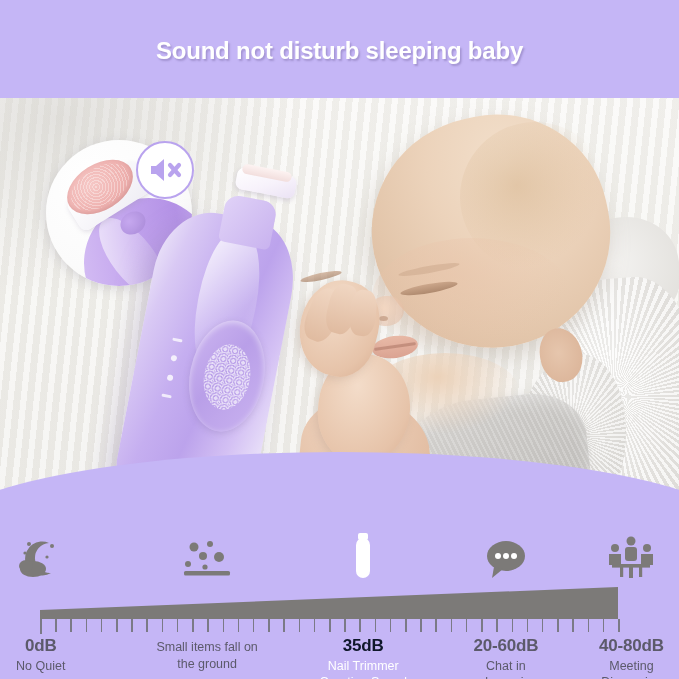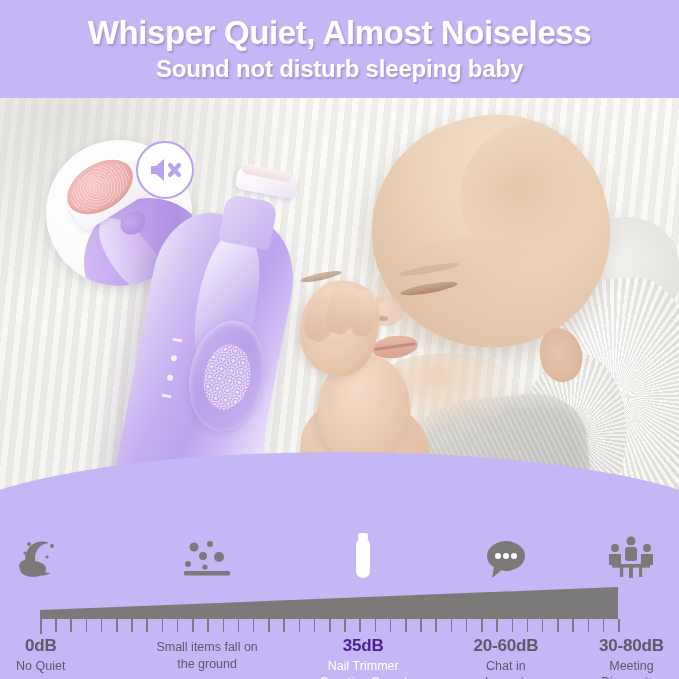--- a/index.html
+++ b/index.html
@@ -357,21 +357,21 @@
   .tick{ position:absolute; top:0; width:1.5px; background:#7b7a86; }
   .tick.major{ height:15px; }
 
   .icons{ position:absolute; left:0; top:0; width:679px; height:62px; }
   .ico{ position:absolute; transform:translateX(-50%); }
 
   .labels{ position:absolute; left:0; top:112px; width:679px; }
   .lbl{ position:absolute; transform:translateX(-50%); text-align:center; white-space:nowrap; }
   .lbl .val{ font-size:17px; font-weight:bold; color:#5c5a6b; letter-spacing:-0.2px; line-height:1.1; }
   .lbl .desc{ font-size:12.5px; color:#5c5a6b; line-height:1.32; margin-top:2px; }
-  .lbl.hl .val{ color:#4c1d95; }
+  .lbl.hl .val{ color:#0f172a; }
   .lbl.hl .desc{ color:#ffffff; }
 </style>
 </head>
 <body>
 
 <div id="stage">
 
   <div class="photo">
     <div class="sheet"></div>
     <div class="sheet-shadow"></div>
@@ -548,24 +548,23 @@
         </div>
         <div class="lbl hl" style="left: 53.5%;">
           <div class="val">35dB</div>
           <div class="desc">Nail Trimmer<br>Operting Sound</div>
         </div>
         <div class="lbl" style="left: 74.5%;">
           <div class="val">20-60dB</div>
           <div class="desc">Chat in<br>a low voice</div>
         </div>
         <div class="lbl" style="left: 93%;">
-          <div class="val">30-80dB</div>
+          <div class="val">40-80dB</div>
           <div class="desc">Meeting<br>Discussion</div>
         </div>
       </div>
   </div>
 
   <div class="header">
-    <div class="title-main">Whisper Quiet, Almost Noiseless</div>
     <div class="title-sub">Sound not disturb sleeping baby</div>
   </div>
 
 </div>
 
 </body></html>

